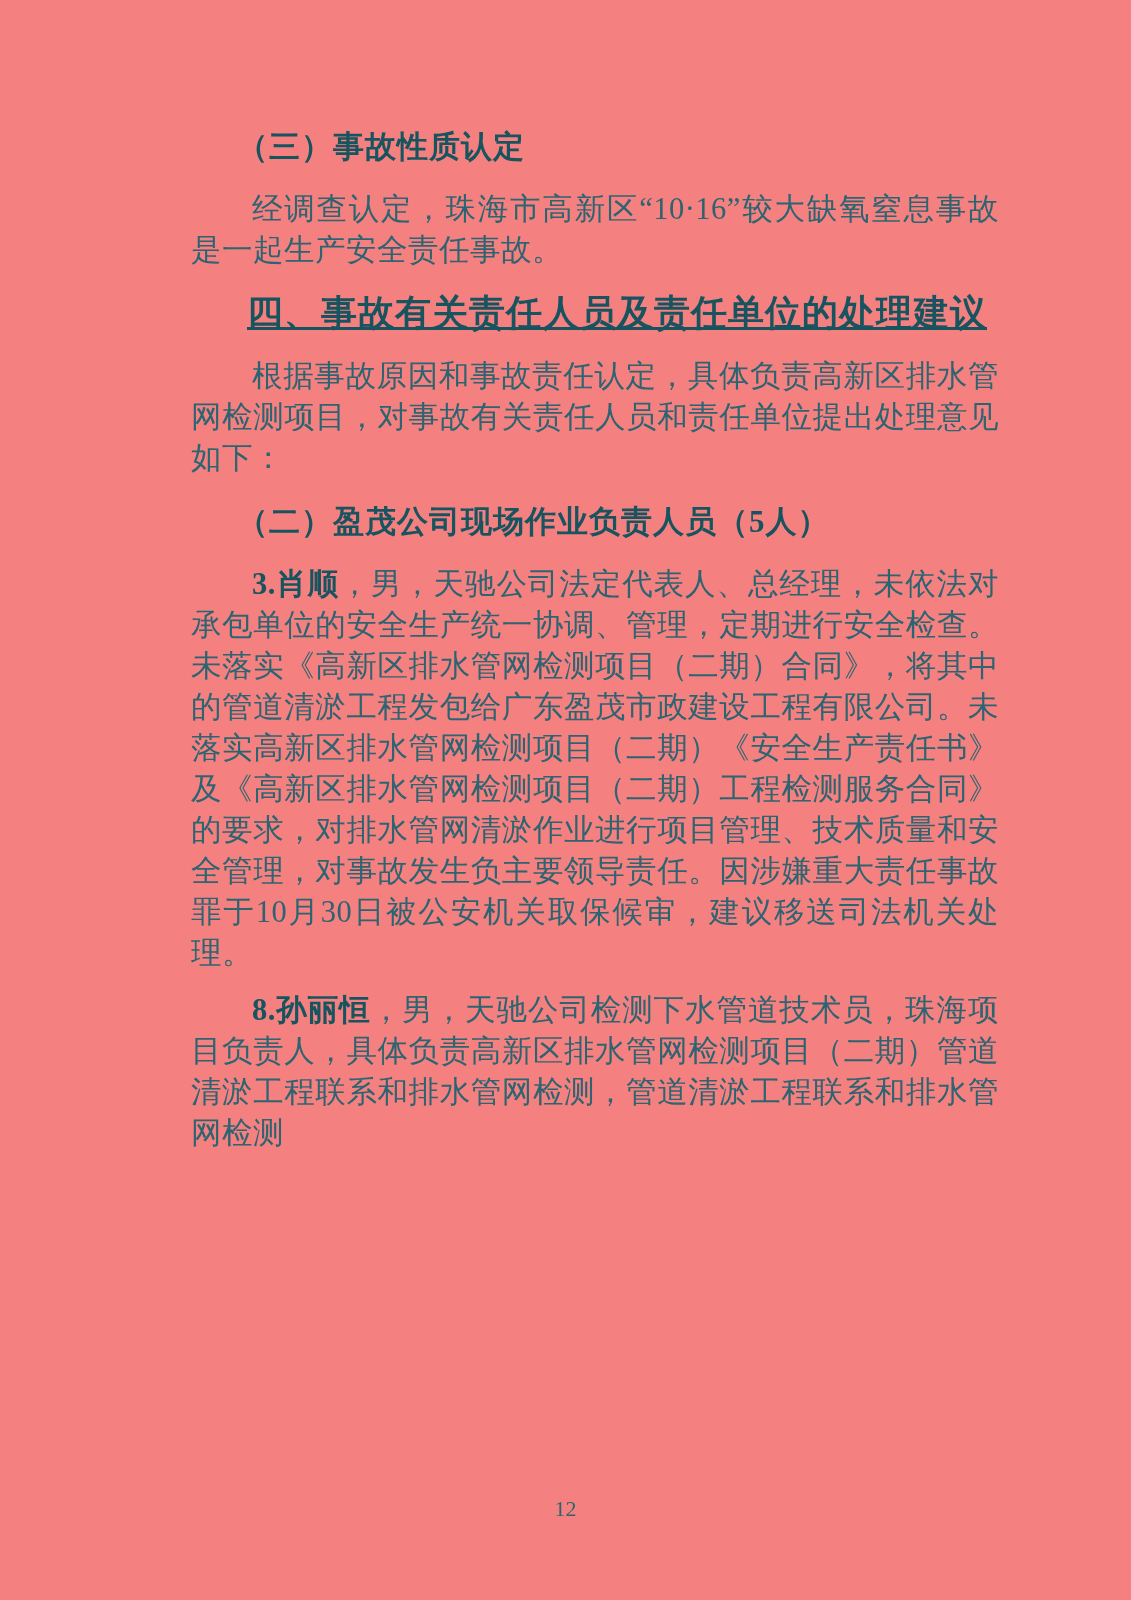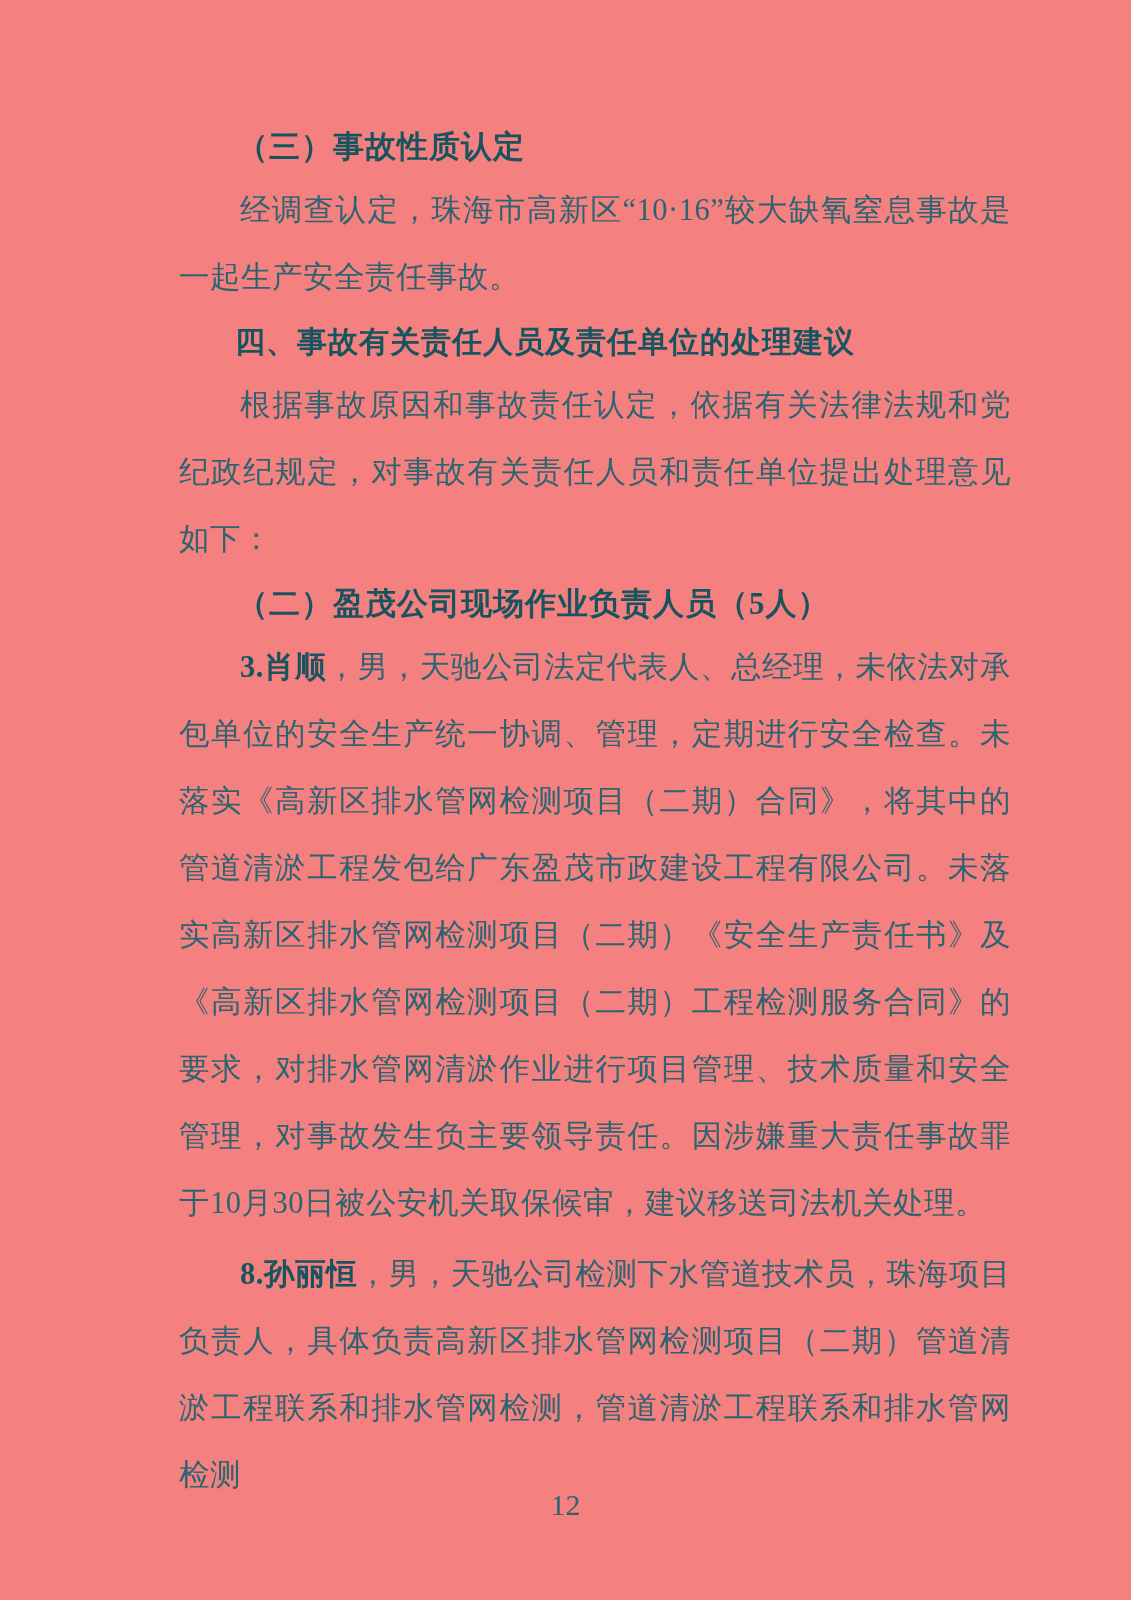--- a/index.html
+++ b/index.html
@@ -31,62 +31,63 @@
   .heading {
     font-weight: bold;
     font-size: 31px;
     line-height: 53px;
     text-indent: 2em;
     margin: 0;
     letter-spacing: 1px;
     color: #17545f;
   }
   .para {
-    margin: 4px;
+    margin: 16px;
     text-indent: 2em;
-    line-height: 67px;
+    line-height: 41px;
     color: #2d6472;
   }
   .para .nm {
     font-weight: bold;
     color: #17545f;
   }
   .heading-main {
     font-weight: bold;
-    font-size: 30px;
+    font-size: 36px;
     line-height: 53px;
     text-indent: 2em;
     margin: 0;
     letter-spacing: 1px;
     color: #17545f;
+    text-decoration: underline;
   }
   .page-number {
     position: absolute;
     left: 0;
     right: 0;
     bottom: 78px;
     text-align: center;
-    font-size: 30px;
+    font-size: 22px;
     color: #2d6472;
     font-family: "Liberation Serif", serif;
   }
 </style>
 </head>
 <body>
 
 <div class="page">
   <div class="doc-body">
 
     <p class="heading">（三）事故性质认定</p>
 
     <p class="para">经调查认定，珠海市高新区“10·16”较大缺氧窒息事故是一起生产安全责任事故。</p>
 
     <p class="heading-main">四、事故有关责任人员及责任单位的处理建议</p>
 
-    <p class="para">根据事故原因和事故责任认定，依据有关法律法规和党纪政纪规定，对事故有关责任人员和责任单位提出处理意见如下：</p>
+    <p class="para">根据事故原因和事故责任认定，具体负责高新区排水管网检测项目，对事故有关责任人员和责任单位提出处理意见如下：</p>
 
 
 
     <p class="heading">（二）盈茂公司现场作业负责人员（5人）</p>
 
     <p class="para"><span class="nm">3.肖顺</span><span>，男，天驰公司法定代表人、总经理，未依法对承包单位的安全生产统一协调、管理，定期进行安全检查。未落实《高新区排水管网检测项目（二期）合同》，将其中的管道清淤工程发包给广东盈茂市政建设工程有限公司。未落实高新区排水管网检测项目（二期）《安全生产责任书》及《高新区排水管网检测项目（二期）工程检测服务合同》的要求，对排水管网清淤作业进行项目管理、技术质量和安全管理，对事故发生负主要领导责任。因涉嫌重大责任事故罪于10月30日被公安机关取保候审，建议移送司法机关处理。</span></p>
 
     <p class="para"><span class="nm">8.孙丽恒</span><span>，男，天驰公司检测下水管道技术员，珠海项目负责人，具体负责高新区排水管网检测项目（二期）管道清淤工程联系和排水管网检测，管道清淤工程联系和排水管网检测</span></p>
 
   </div>

